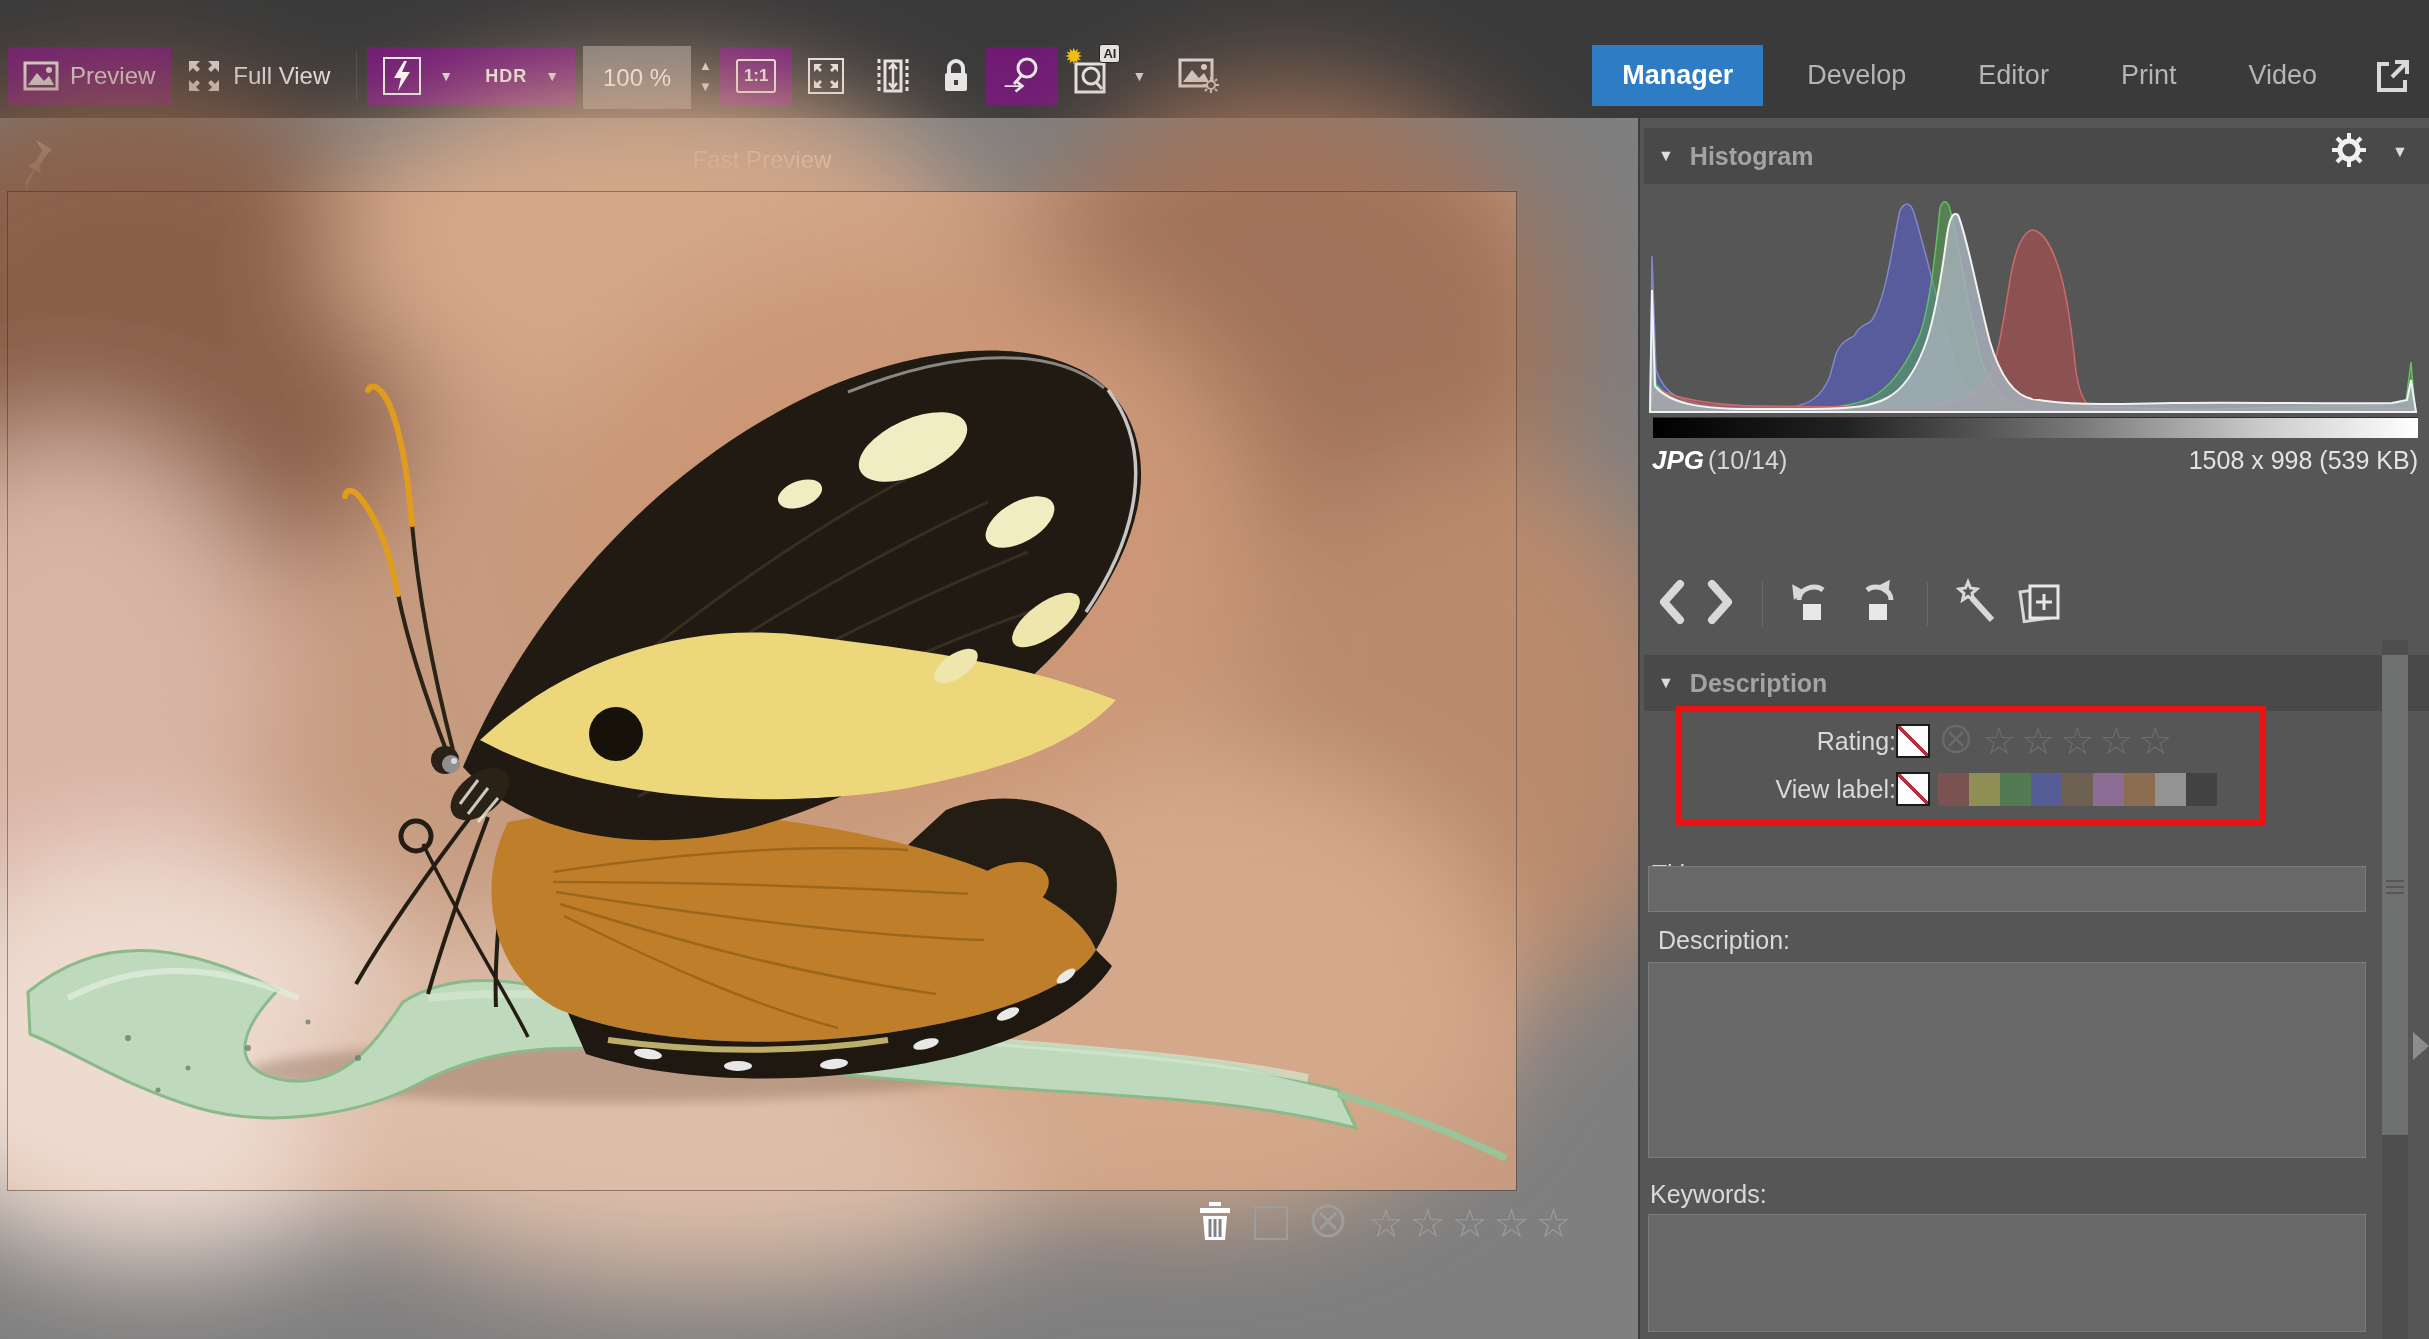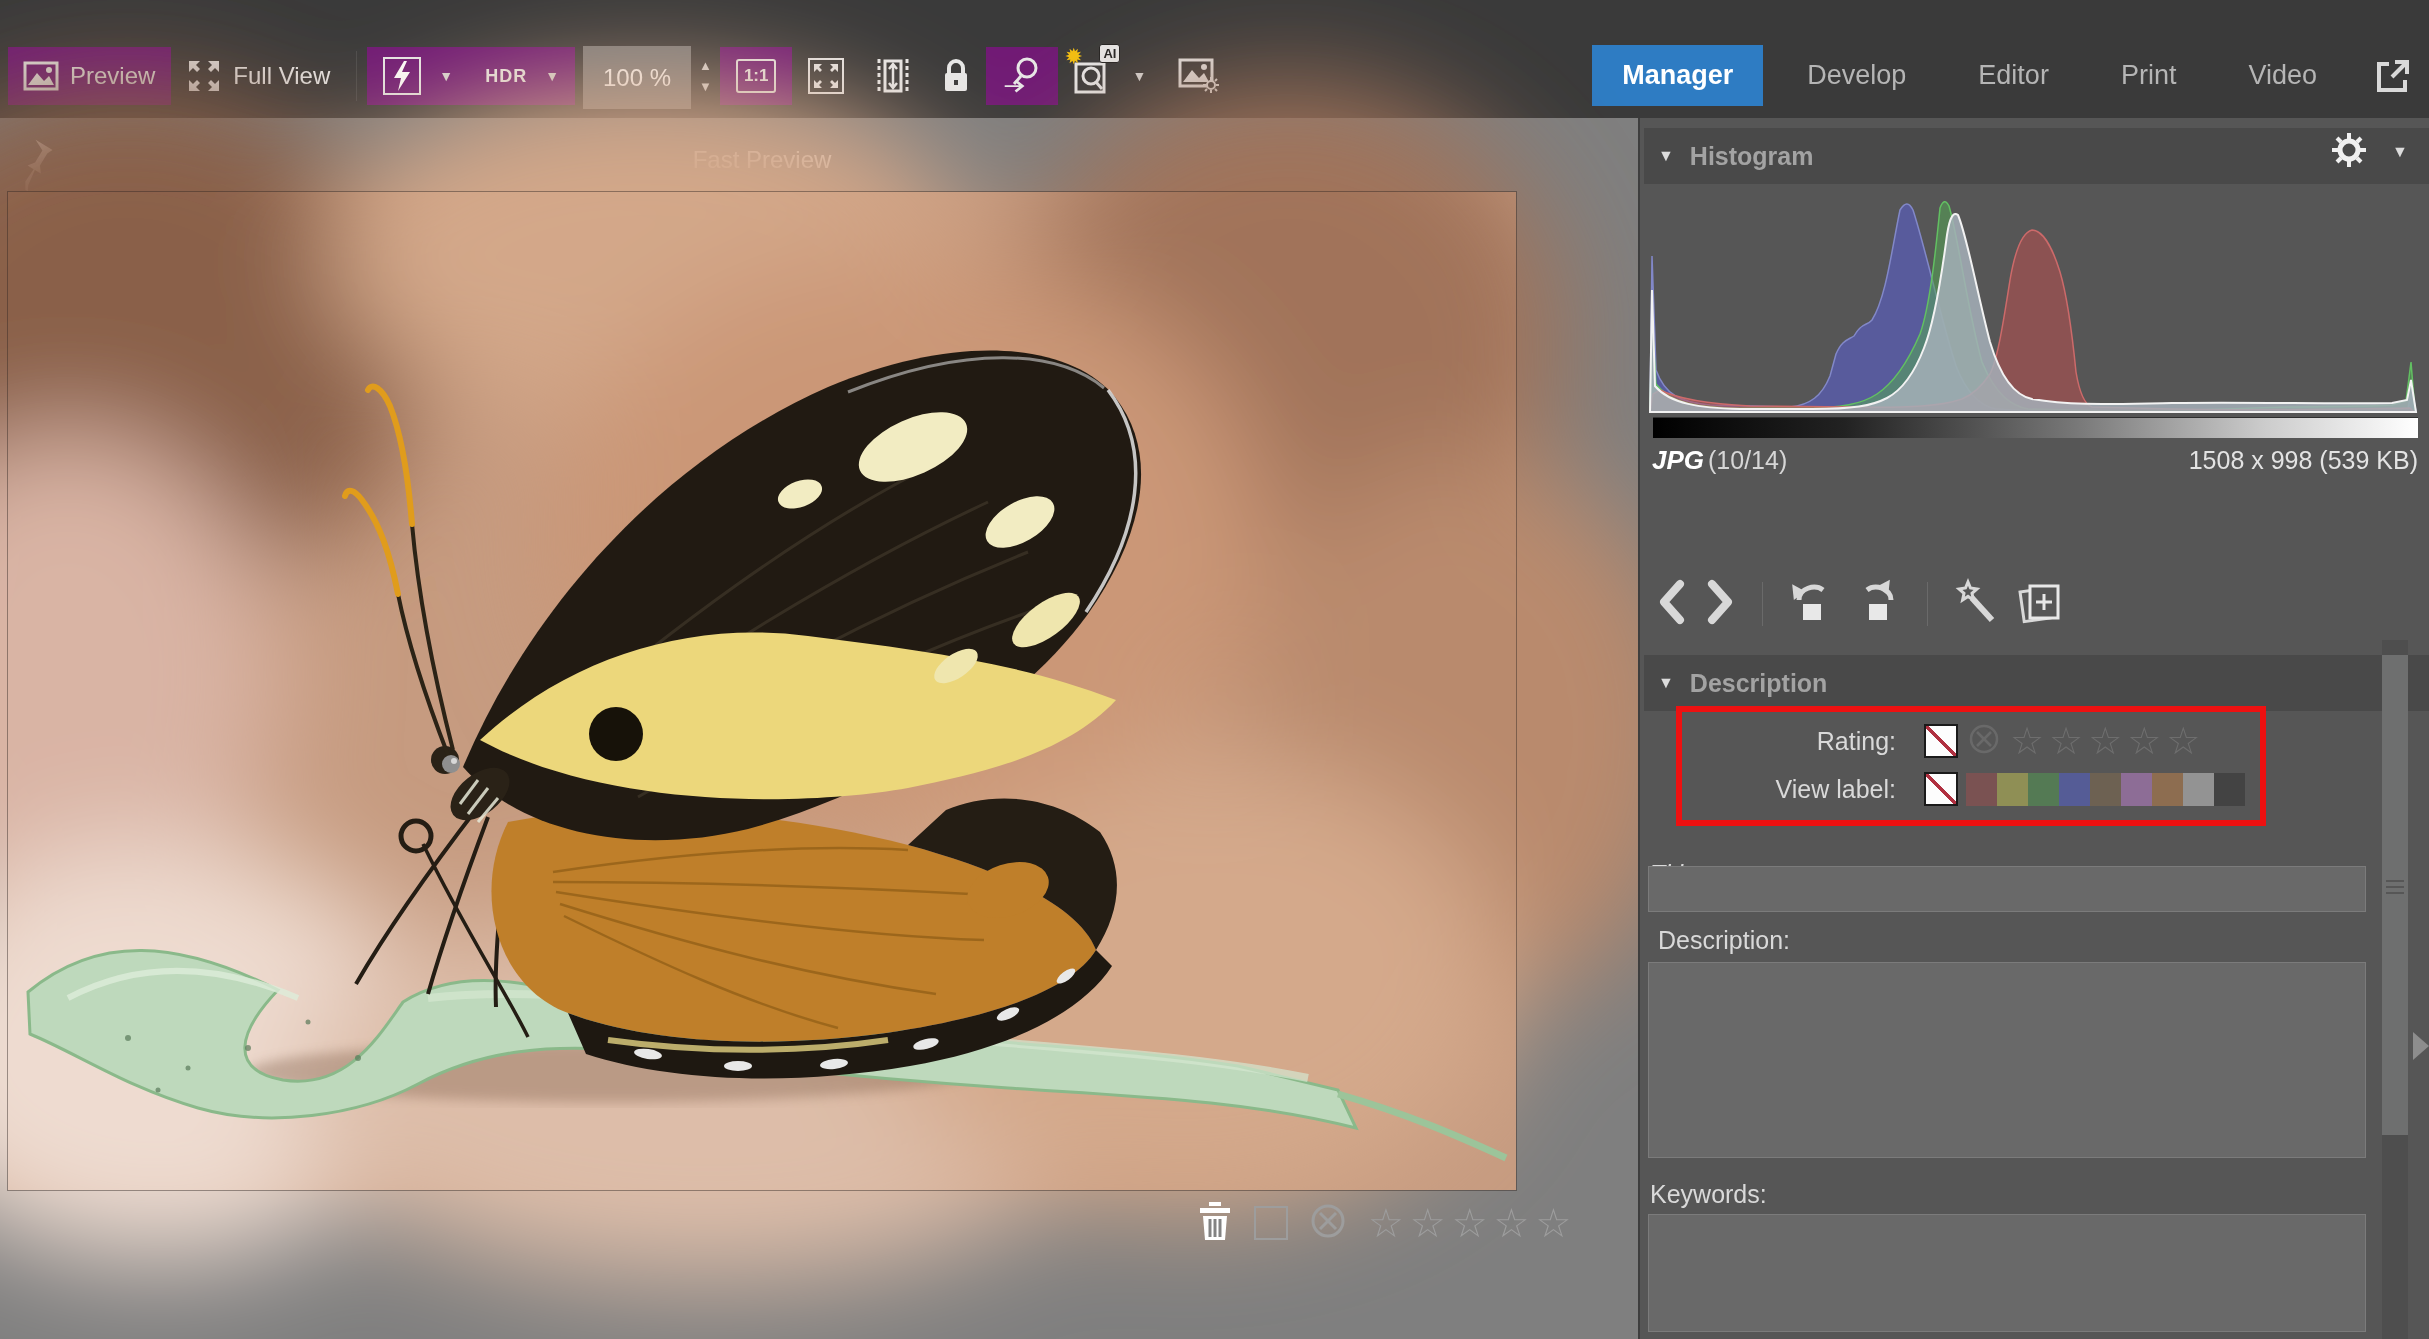--- a/index.html
+++ b/index.html
@@ -47,21 +47,21 @@
   .grad-bar{position:absolute;left:1653px;top:417px;width:765px;height:20px;
     background:linear-gradient(to right,#000 0%,#222 25%,#777 55%,#ccc 80%,#fff 100%);
     border-top:1px solid #2e2e2e;}
   .hist-info{position:absolute;left:1652px;top:445px;width:766px;display:flex;align-items:baseline;font-size:25px;color:#d6d6d6;}
   .hist-info b{color:#fff;font-size:26px;margin-right:4px;font-style:italic;}
   .hist-info .dims{margin-left:auto;color:#e3e3e3;}
   .navrow{position:absolute;left:1656px;top:580px;display:flex;align-items:center;gap:20px;color:#d8d8d8;}
   .nsep{width:1px;height:44px;background:#6a6a6a;margin:0 6px;}
   
   .desc-row{position:absolute;display:flex;align-items:center;}
-  .rowlabel{width:250px;text-align:right;font-size:25px;color:#d9d9d9;margin-right:28px;}
+  .rowlabel{width:250px;text-align:right;font-size:25px;color:#d9d9d9;margin-right:0;}
   .nonebox{width:30px;height:30px;background:
      linear-gradient(to top right,transparent 46%,#b03040 46%,#b03040 54%,transparent 54%),#fdfdfd;
      border:2px solid #1a1a1a;}
   .reject{margin-left:10px;opacity:.55;}
   .stars-dim .star{font-size:38px;color:#6e6e6e;letter-spacing:5px;line-height:1;}
   .swatches{display:flex;margin-left:8px;}
   .swatch{width:31px;height:33px;}
   .fieldlabel{position:absolute;left:1650px;font-size:25px;color:#d9d9d9;}
   .tinput,.tarea{position:absolute;left:1648px;width:718px;background:#696969;border:1px solid #7b7b7b;
      color:#f0f0f0;font-size:23px;font-family:"Liberation Sans",sans-serif;padding:4px 8px;box-sizing:border-box;resize:none;}

